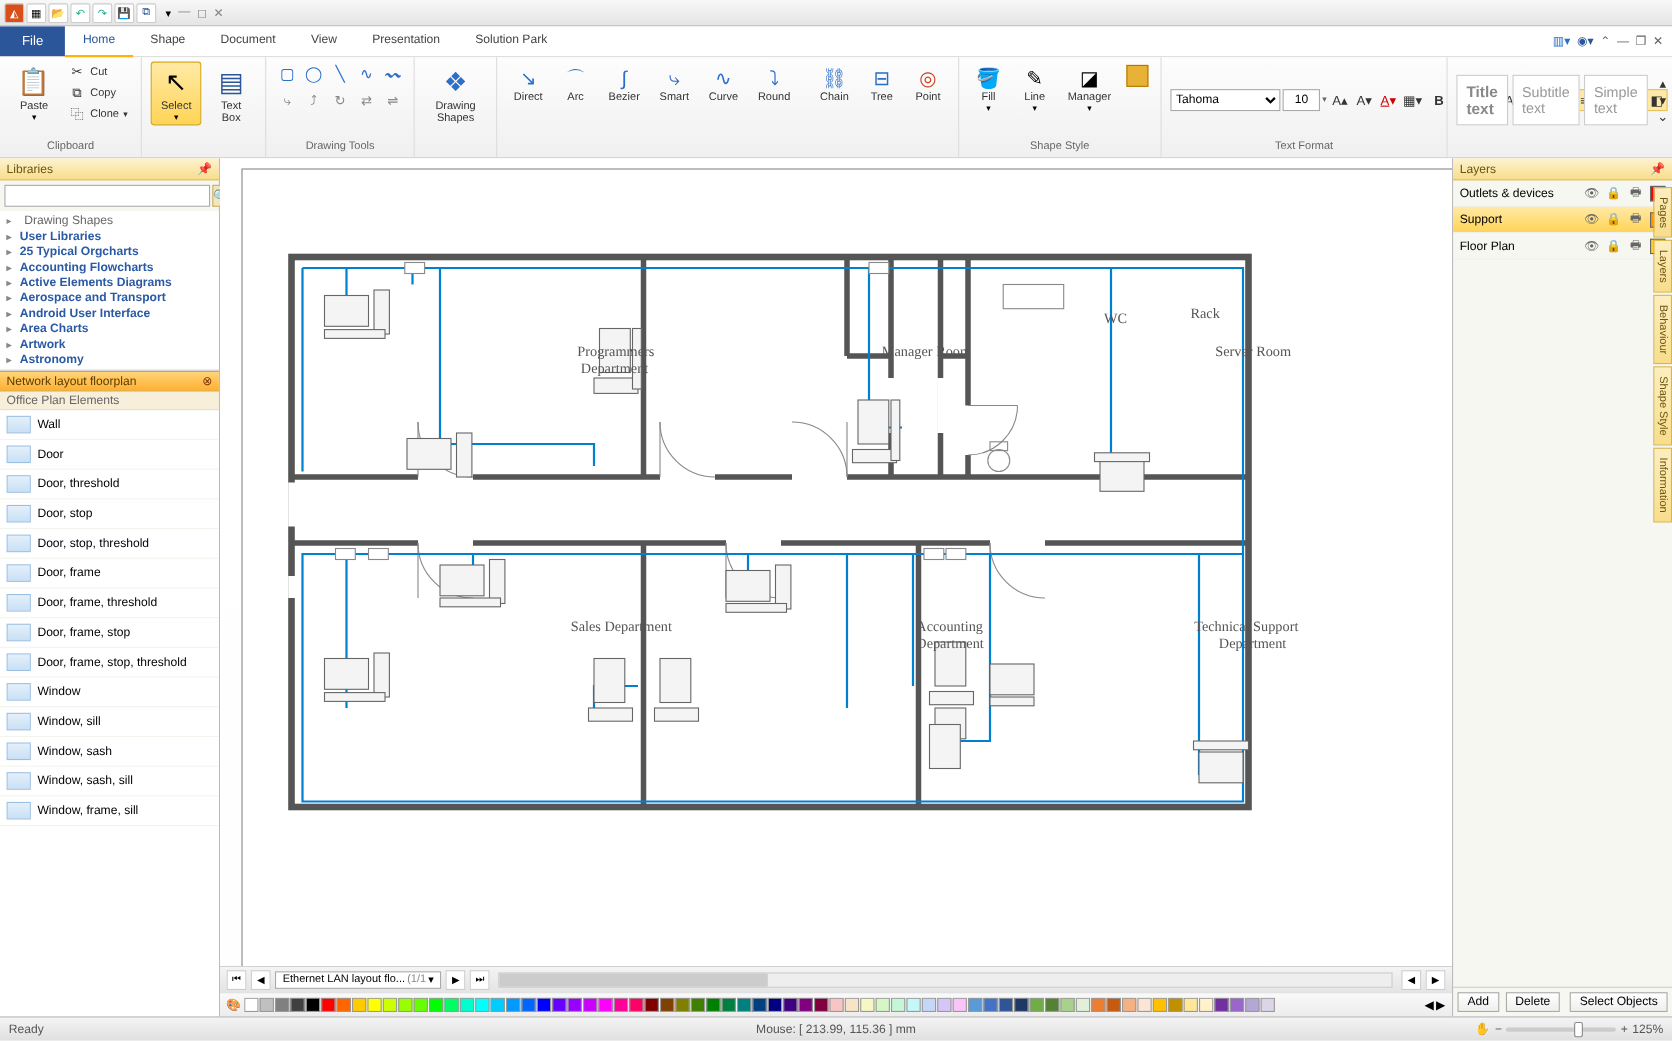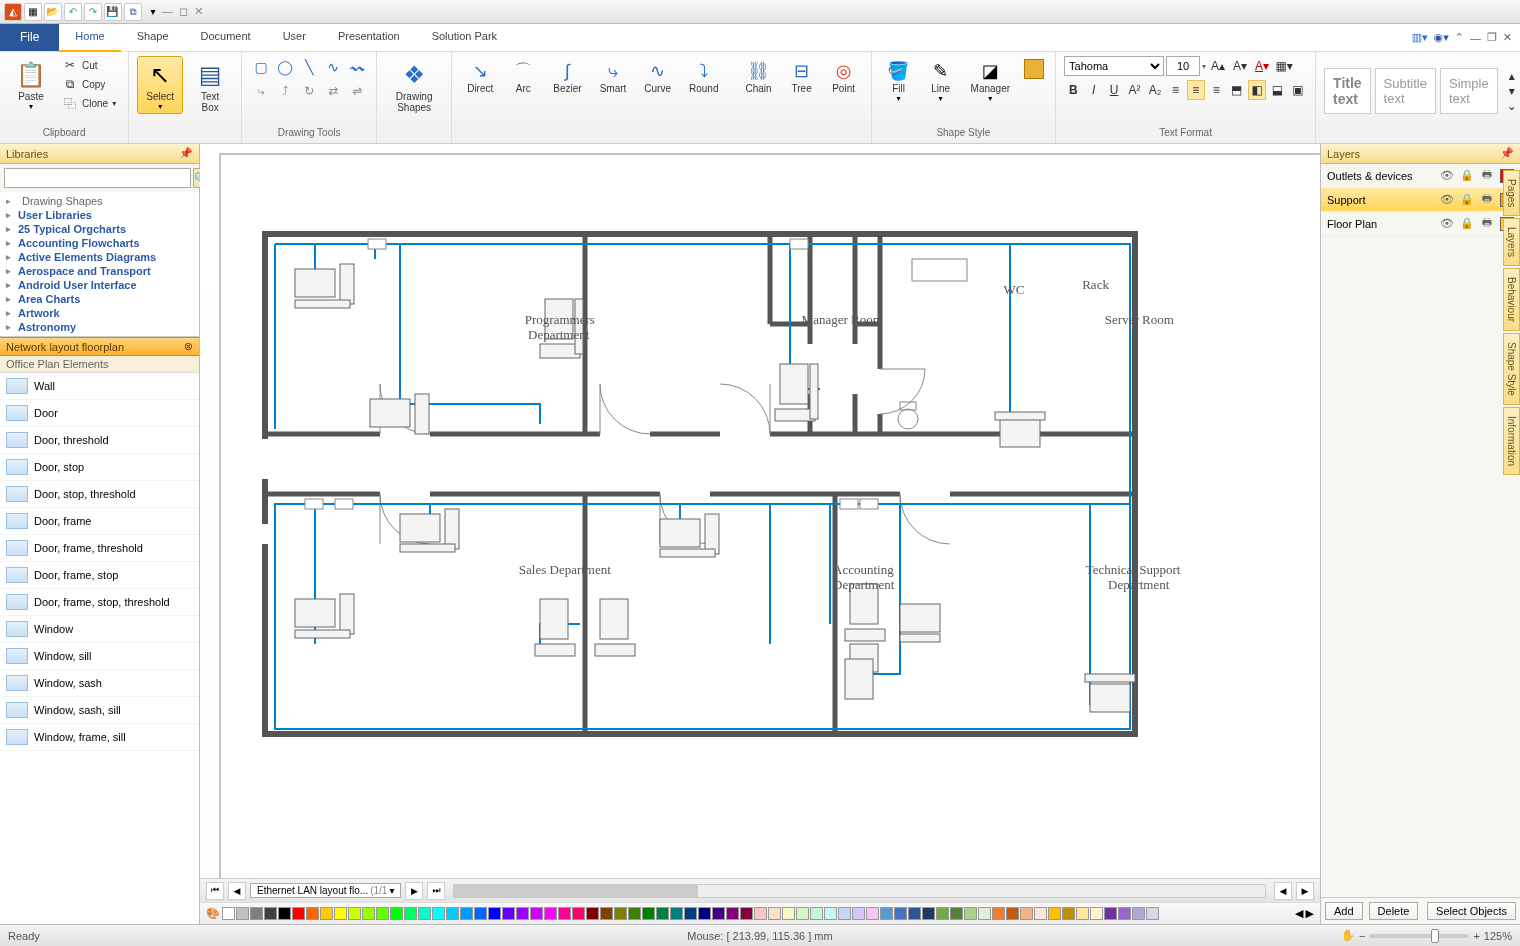--- a/index.html
+++ b/index.html
@@ -93,21 +93,21 @@
     <span>◻</span>
     <span>✕</span>
   </div>
 </div>
 
 <div class="menubar">
   <div class="file-tab">File</div>
   <div class="tab active">Home</div>
   <div class="tab">Shape</div>
   <div class="tab">Document</div>
-  <div class="tab">User</div>
+  <div class="tab">View</div>
   <div class="tab">Presentation</div>
   <div class="tab">Solution Park</div>
   <div class="right-ctl">
     <span>▥▾</span>
     <span style="color:#2b579a">◉▾</span>
     <span style="color:#666">⌃</span>
     <span style="color:#666">—</span>
     <span style="color:#666">❐</span>
     <span style="color:#666">✕</span>
   </div>
@@ -259,21 +259,21 @@
           <div class="lbl">Manager</div>
           <div style="font-size:8px">▾</div>
         </div>
       <div class="rbtn" style="padding:2px">
           <div class="ic" style="width:20px;height:20px;background:#e8b236;border:1px solid #b07a00"></div>
         </div>
     </div>
     <div class="grp-label">Shape Style</div>
   </div>
   <div class="ribbon-group" style="flex:1;min-width:260px">
-    <div class="row" style="flex-direction:column;gap:4px;align-items:stretch">
+    <div class="row" style="flex-direction:row;gap:4px;align-items:stretch">
       <div class="font-box">
         <select style="width:100px"><option>Tahoma</option></select>
         <input style="width: 34px; text-align: center;" value="10">
         <span style="font-size:8px;color:#666">▾</span>
         <button class="fmt-btn">A▴</button>
         <button class="fmt-btn">A▾</button>
         <button class="fmt-btn" style="color:#c00"><u>A</u>▾</button>
         <button class="fmt-btn">▦▾</button>
       </div>
       <div class="font-box">

